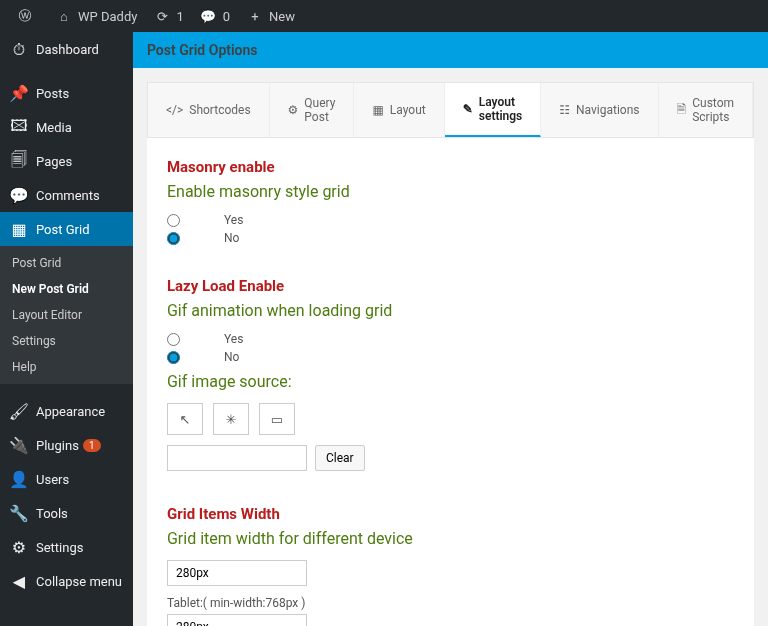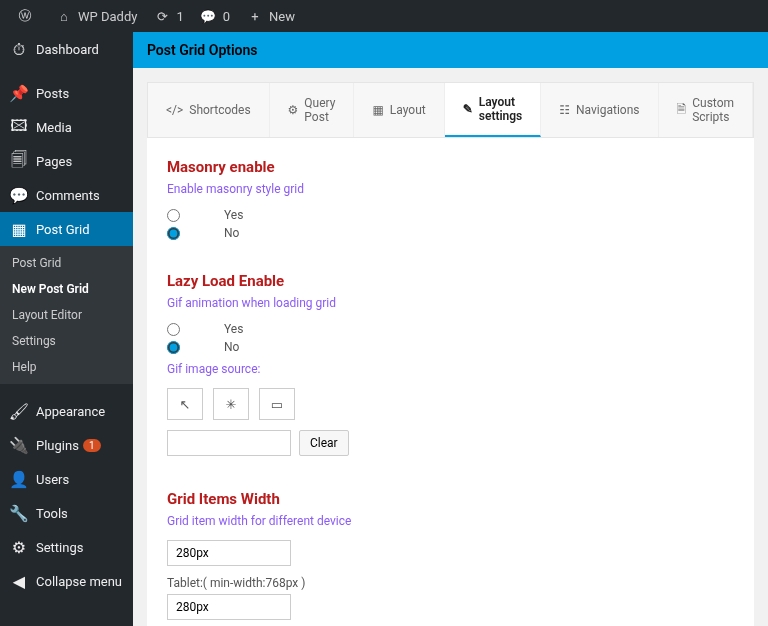--- a/index.html
+++ b/index.html
@@ -11,35 +11,35 @@
 .sidebar { background: #23282d; width: 140px; min-height: 594px; color: #eee; }
 .menu-item { display: flex; align-items: center; padding: 8px 10px; cursor: pointer; color: #eee; font-size: 13px; }
 .menu-item.active { background: #0073aa; color: #fff; position: relative; }
 .menu-item.active::after { content: ''; position: absolute; right: -8px; top: 50%; transform: translateY(-50%); border: 8px solid transparent; border-right-color: #f1f1f1; }
 .menu-item .ico { width: 18px; height: 18px; margin-right: 8px; display: inline-flex; align-items: center; justify-content: center; font-size: 16px; }
 .submenu { background: #32373c; padding: 4px 0; }
 .submenu-item { padding: 6px 12px; cursor: pointer; color: #ccc; font-size: 12px; }
 .submenu-item.current { color: #fff; font-weight: 600; }
 .badge { background: #d54e21; color: #fff; border-radius: 9px; font-size: 10px; padding: 1px 6px; margin-left: 4px; }
 .content { flex: 1; padding: 0; }
-.page-header { background: #00a0e3; color: #000000; padding: 10px 14px; font-weight: 600; font-size: 14px; }
+.page-header { background: #00a0e3; color: #404040; padding: 10px 14px; font-weight: 600; font-size: 14px; }
 .inner { padding: 14px; }
 .tabs { background: #f7f7f7; display: flex; border: 1px solid #e5e5e5; }
 .tab { padding: 12px 18px; font-size: 12px; color: #666; cursor: pointer; display: flex; align-items: center; border-right: 1px solid #eee; }
 .tab.active { background: #fff; font-weight: 600; border-bottom: 2px solid #00a0e3; color: #222; }
 .tab .ico { margin-right: 6px; font-size: 12px; }
 .panel { background: #fff; padding: 20px; }
 .section-title { font-weight: 700; font-size: 15px; color: #b91c1c; margin-bottom: 6px; }
-.section-desc { color: #8b5cf6; font-size: 12px; margin-bottom: 12px; }
+.section-desc { color: #4d7c0f; font-size: 16px; margin-bottom: 12px; }
 .radio-row { display: flex; align-items: center; margin: 4px 0; font-size: 12px; color: #555; gap: 38px; }
 .radio-row input { margin-right: 6px; accent-color: #00a0e3; }
 .thumbs { display: flex; gap: 10px; margin: 10px 0; }
 .thumb { width: 36px; height: 32px; border: 1px solid #ccc; display: flex; align-items: center; justify-content: center; cursor: pointer; font-size: 13px; color: #555; }
 .row { display: flex; align-items: center; gap: 8px; margin: 6px 0; }
-.text-input { border: 1px solid #ccc; padding: 5px 8px; font-size: 12px; width: 124px; }
+.text-input { border: 1px solid #ccc; padding: 5px 8px; font-size: 12px; width: 140px; }
 .btn { border: 1px solid #ccc; background: #f7f7f7; padding: 5px 10px; font-size: 12px; cursor: pointer; border-radius: 2px; }
 .spacer { height: 28px; }
 .field-label { font-size: 12px; color: #555; margin: 10px 0 4px; }
 </style>
 </head>
 <body>
 
 <div class="toolbar">
   <div class="toolbar-item">
       <span class="ico">ⓦ</span>

